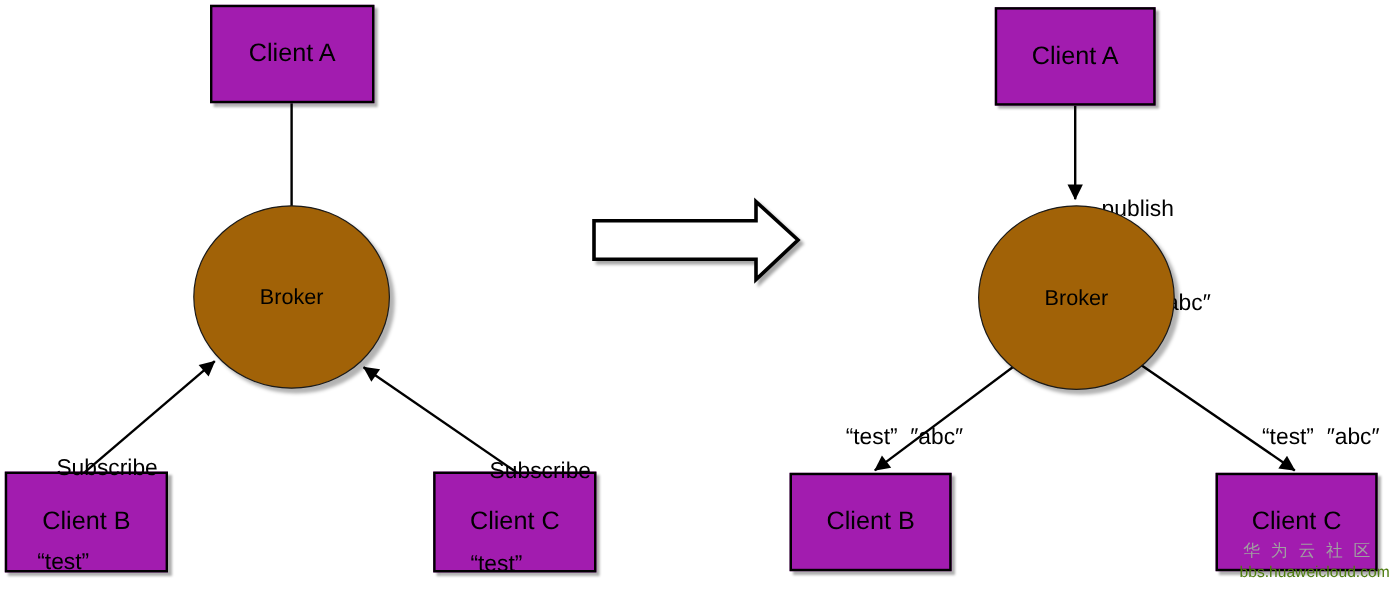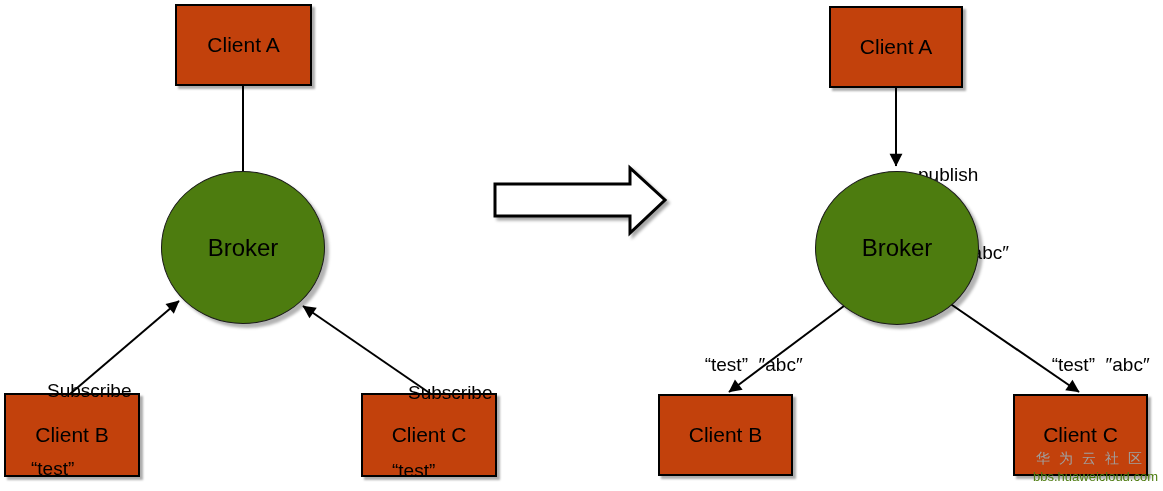--- a/index.html
+++ b/index.html
@@ -15,41 +15,41 @@
   }
 
   svg.connector-layer {
     position: absolute;
     left: 0; top: 0;
     width: 1163px; height: 491px;
   }
 
   .node-box {
     position: absolute;
-    background: #c2410c;
+    background: #a21caf;
     border: 2px solid #000000;
     box-shadow: 3px 3px 2px rgba(0,0,0,0.32);
     display: flex;
     align-items: center;
     justify-content: center;
     font-size: 21px;
     color: #000000;
     white-space: nowrap;
   }
 
   .node-circle {
     position: absolute;
-    background: #4d7c0f;
+    background: #a16207;
     border: 1px solid #1a1a1a;
     border-radius: 50%;
     box-shadow: 4px 4px 3px rgba(0,0,0,0.30);
     display: flex;
     align-items: center;
     justify-content: center;
-    font-size: 24px;
+    font-size: 18px;
     color: #000000;
   }
 
   .edge-label {
     position: absolute;
     font-size: 19px;
     line-height: 26px;
     color: #000000;
     white-space: pre;
   }

